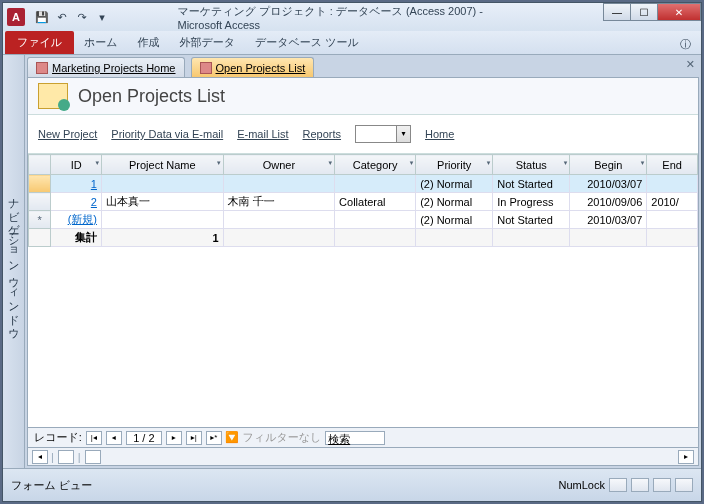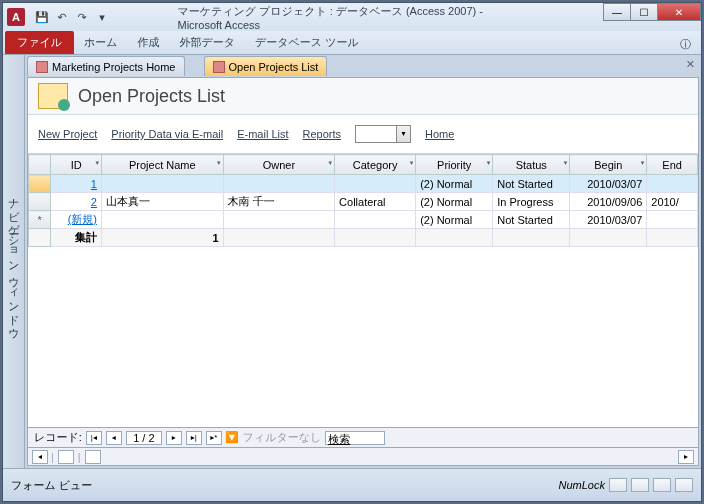--- a/index.html
+++ b/index.html
@@ -13,21 +13,21 @@
 .win-btns{position:absolute;right:0;top:0;display:flex;}
 .win-btn{width:28px;height:18px;border:1px solid #789;background:linear-gradient(#f0f4f9,#d0dae8);margin-left:-1px;display:flex;align-items:center;justify-content:center;font-size:10px;}
 .win-btn.close{background:linear-gradient(#e07070,#c03030);color:#fff;width:44px;}
 .ribbon{height:24px;background:linear-gradient(#e4ecf7,#d4e0ef);display:flex;align-items:flex-end;border-bottom:1px solid #9ab;}
 .rtab{padding:4px 10px;color:#345;cursor:pointer;}
 .rtab.file{background:#b22;color:#fff;border-radius:2px 2px 0 0;margin-left:2px;padding:4px 12px;}
 .help-icon{margin-left:auto;margin-right:6px;color:#345;padding:2px 4px;}
 .doc-area{flex:1;background:#c4d0e0;display:flex;position:relative;}
 .navpane{width:22px;background:linear-gradient(90deg,#d8e2ef,#c8d4e4);border-right:1px solid #9ab;display:flex;align-items:center;justify-content:center;writing-mode:vertical-rl;color:#234;cursor:pointer;}
 .main{flex:1;display:flex;flex-direction:column;background:#c8d4e4;}
-.tabs{height:22px;display:flex;align-items:center;gap:17px;padding-left:2px;position:relative;}
+.tabs{height:22px;display:flex;align-items:flex-end;gap:4px;padding-left:2px;position:relative;text-decoration:underline;}
 .dtab{height:20px;padding:0 8px;display:flex;align-items:center;gap:4px;background:linear-gradient(#e8eef6,#d4dce8);border:1px solid #9ab;border-bottom:none;border-radius:3px 3px 0 0;cursor:pointer;margin-right:2px;}
 .dtab.active{background:linear-gradient(#ffe6b0,#f7c870);}
 .dtab-icon{width:12px;height:12px;background:#d88;border:1px solid #a55;}
 .dtab-close{margin-left:auto;position:absolute;right:6px;top:3px;color:#567;cursor:pointer;}
 .form{flex:1;background:#fff;border:1px solid #9ab;margin:0 2px 2px 2px;display:flex;flex-direction:column;overflow:hidden;}
 .form-header{height:36px;display:flex;align-items:center;padding:0 10px;gap:10px;background:#f6f8fc;}
 .form-icon{width:30px;height:26px;background:#ffe9a8;border:1px solid #c9a030;position:relative;}
 .form-icon::after{content:"";position:absolute;width:12px;height:12px;background:#4a8;border-radius:50%;right:-3px;bottom:-3px;}
 .form-title{font-size:18px;color:#444;}
 .toolbar{height:40px;display:flex;align-items:center;gap:14px;padding:0 10px;border-top:1px solid #cdd;border-bottom:1px solid #cdd;}
@@ -47,21 +47,21 @@
 .sumrow td{background:#f6f6f6;font-weight:bold;}
 .recnav{height:20px;border-top:1px solid #9ab;display:flex;align-items:center;gap:4px;padding:0 6px;background:#eef2f8;font-size:10px;}
 .navb{width:16px;height:14px;border:1px solid #9ab;background:#fff;text-align:center;line-height:12px;cursor:pointer;font-size:8px;}
 .recbox{width:36px;height:14px;border:1px solid #9ab;background:#fff;text-align:center;}
 .search{width:60px;height:14px;border:1px solid #9ab;background:#fff;padding:0 2px;text-decoration:underline;}
 .filter-text{color:#999;}
 .botbar{height:18px;display:flex;align-items:center;padding:0 4px;background:#eef2f8;border-top:1px solid #9ab;}
 .botbar-sep{margin:0 3px;color:#9ab;}
 .botbar-ic{width:16px;height:14px;border:1px solid #9ab;background:#fff;margin:0 1px;}
 .statusbar{height:33px;background:linear-gradient(#dce6f2,#c8d6e8);display:flex;align-items:center;padding:0 8px;border-top:1px solid #9ab;}
-.statusbar .right{margin-left:auto;display:flex;align-items:center;gap:4px;font-style:italic;}
+.statusbar .right{margin-left:auto;display:flex;align-items:center;gap:4px;}
 .view-btn{width:18px;height:14px;border:1px solid #9ab;background:linear-gradient(#f6f8fb,#e0e6ef);}
 </style>
 </head>
 <body>
 
 <div class="window">
  <div class="titlebar">
   <div class="app-icon">A</div>
   <div class="qat">
    <div class="qat-btn">💾</div>

